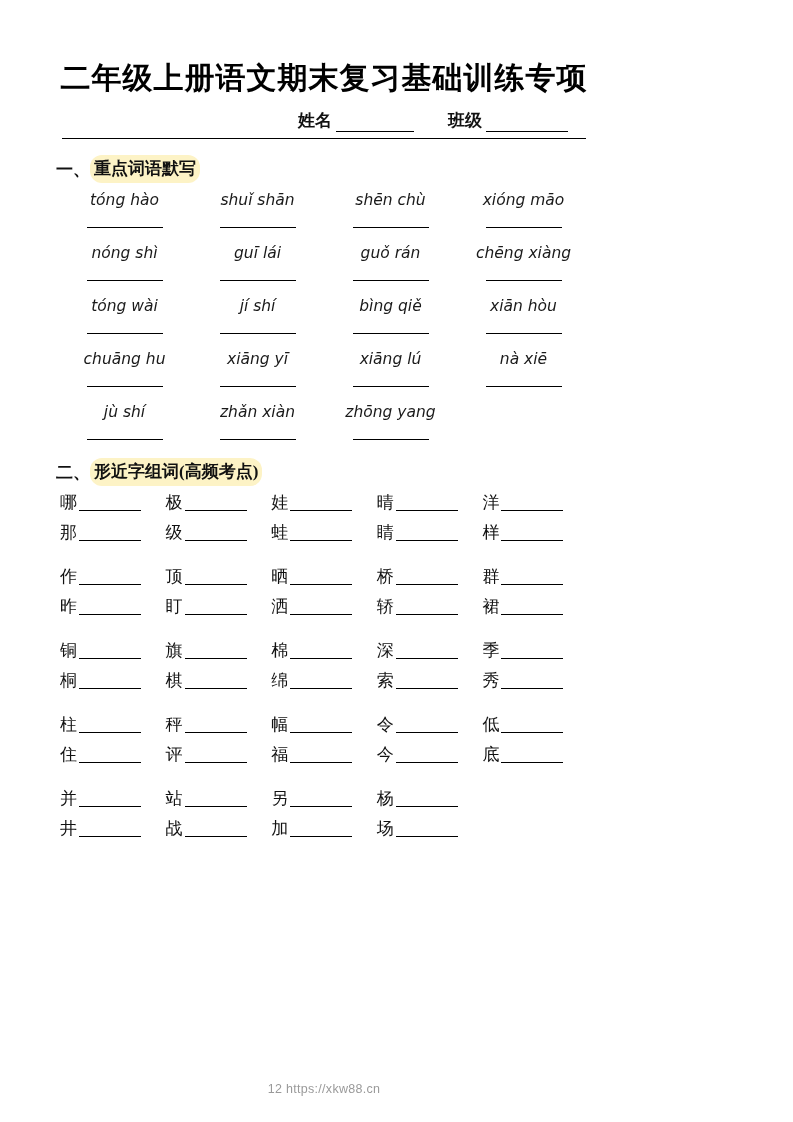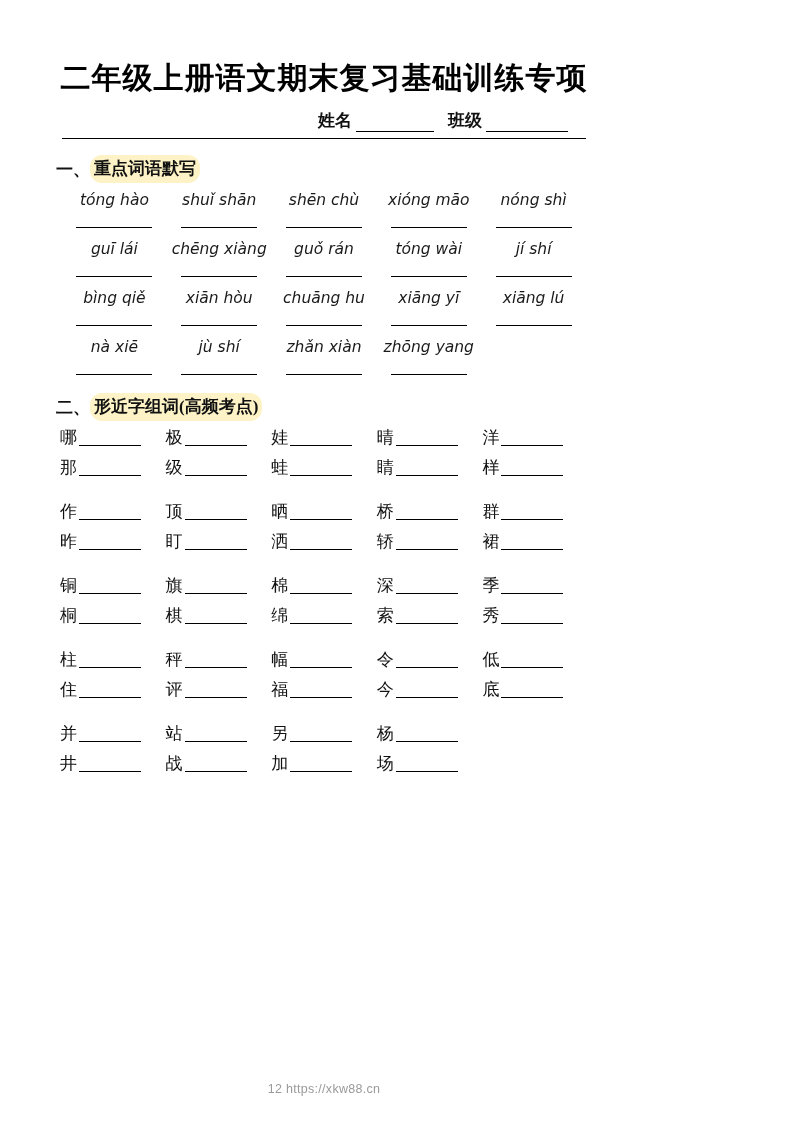--- a/index.html
+++ b/index.html
@@ -37,21 +37,21 @@
     display: flex;
     justify-content: flex-end;
     align-items: flex-end;
     gap: 4px;
     font-family: "Liberation Serif", serif;
     font-weight: bold;
     font-size: 17px;
     padding-right: 24px;
     margin-bottom: 6px;
   }
-  .idline .lbl { white-space: nowrap; }
+  .idline .lbl { white-space: nowrap; margin-left: 20px; }
   .idline .rule {
     display: inline-block;
     border-bottom: 1.5px solid #000;
     height: 15px;
   }
   .rule.w1 { width: 78px; margin-right: 10px;}
   .rule.w2 { width: 82px; }
 
   .title-underline {
     border-bottom: 1.6px solid #000;
@@ -70,25 +70,26 @@
   .section-head .num { margin-right: 0px; }
   .section-head .hl {
     background: #fdf3c6;
     padding: 2px 4px 3px 4px;
     border-radius: 12px;
   }
 
   
   .pinyin-grid {
     display: grid;
-    grid-template-columns: repeat(5, 1fr);
+    grid-template-columns: repeat(4, 1fr);
     row-gap: 4px;
     column-gap: 0px;
     margin: 6px 0 6px 0;
     padding: 0 6px;
+    gap: 8px;
   }
   .py-cell {
     display: flex;
     flex-direction: column;
     align-items: center;
     padding-bottom: 8px;
   }
   .py-text {
     font-family: "DejaVu Sans", sans-serif;
     font-style: italic;
@@ -185,25 +186,25 @@
 
     <div class="py-cell">
       <div class="py-text">nóng shì</div>
       <div class="py-line"></div>
     </div>
     <div class="py-cell">
       <div class="py-text">guī lái</div>
       <div class="py-line"></div>
     </div>
     <div class="py-cell">
+      <div class="py-text">guǒ rán</div>
+      <div class="py-line"></div>
+    </div>
+    <div class="py-cell">
       <div class="py-text">chēng xiàng</div>
-      <div class="py-line"></div>
-    </div>
-    <div class="py-cell">
-      <div class="py-text">guǒ rán</div>
       <div class="py-line"></div>
     </div>
     <div class="py-cell">
       <div class="py-text">tóng wài</div>
       <div class="py-line"></div>
     </div>
 
     <div class="py-cell">
       <div class="py-text">jí shí</div>
       <div class="py-line"></div>

